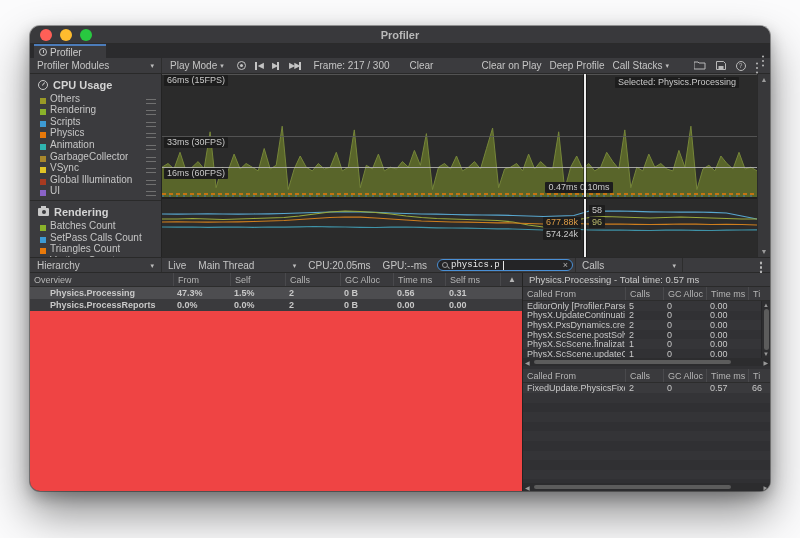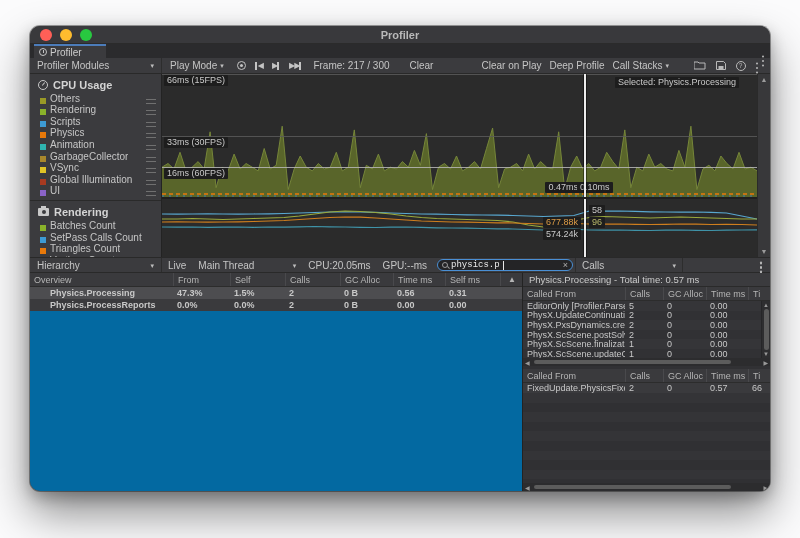--- a/index.html
+++ b/index.html
@@ -72,21 +72,21 @@
   .searchbox{margin-left:4px;width:136px;height:12px;background:#242426;border:1px solid #4a8fd4;border-radius:6px;display:flex;align-items:center;padding:0 4px;gap:3px;}
   .mag{width:6px;height:6px;border:1px solid #9a9a9a;border-radius:50%;position:relative;flex:none;}
   .mag::after{content:'';position:absolute;width:3px;height:1px;background:#9a9a9a;transform:rotate(45deg);right:-3px;bottom:-1px;}
   .sval{font-size:9px;color:#ececec;white-space:nowrap;font-family:Liberation Mono, monospace;}
   .caret{width:1px;height:9px;background:#e8e8e8;}
   .sclear{margin-left:auto;font-size:9px;color:#b0b0b0;line-height:1;}
   .hb-calls{width:108px;display:flex;justify-content:space-between;align-items:center;padding:0 6px;border-left:1px solid #2d2d2d;border-right:1px solid #2d2d2d;height:100%;}
   .hb-kebab{margin-left:auto;margin-right:8px;}
   
   .content{height:218px;display:flex;}
-  .lpane{width:493px;flex:none;background:#0369a1;display:flex;flex-direction:column;border-right:1px solid #232323;}
+  .lpane{width:493px;flex:none;background:#ef4444;display:flex;flex-direction:column;border-right:1px solid #232323;}
   .thead{height:14px;background:#3a3a3d;border-bottom:1px solid #2c2c2c;display:grid;align-items:center;font-size:9px;color:#b5b5b5;}
   .thead span{padding-left:4px;border-left:1px solid #49494c;height:100%;display:flex;align-items:center;white-space:nowrap;overflow:hidden;}
   .thead span:first-child{border-left:none;}
   .lgrid{grid-template-columns:143px 57px 55px 55px 53px 52px 55px 1fr;}
   .rgrid{grid-template-columns:102px 38px 43px 42px 1fr;}
   .trow{height:12px;display:grid;align-items:center;font-size:9px;color:#c8c8c8;}
   .trow span{padding-left:4px;white-space:nowrap;overflow:hidden;font-weight:bold;}
   .trow span:first-child{padding-left:20px;}
   .trow.sel{background:#4d4d50;}
   .trow.alt{background:#3a3a3d;}

